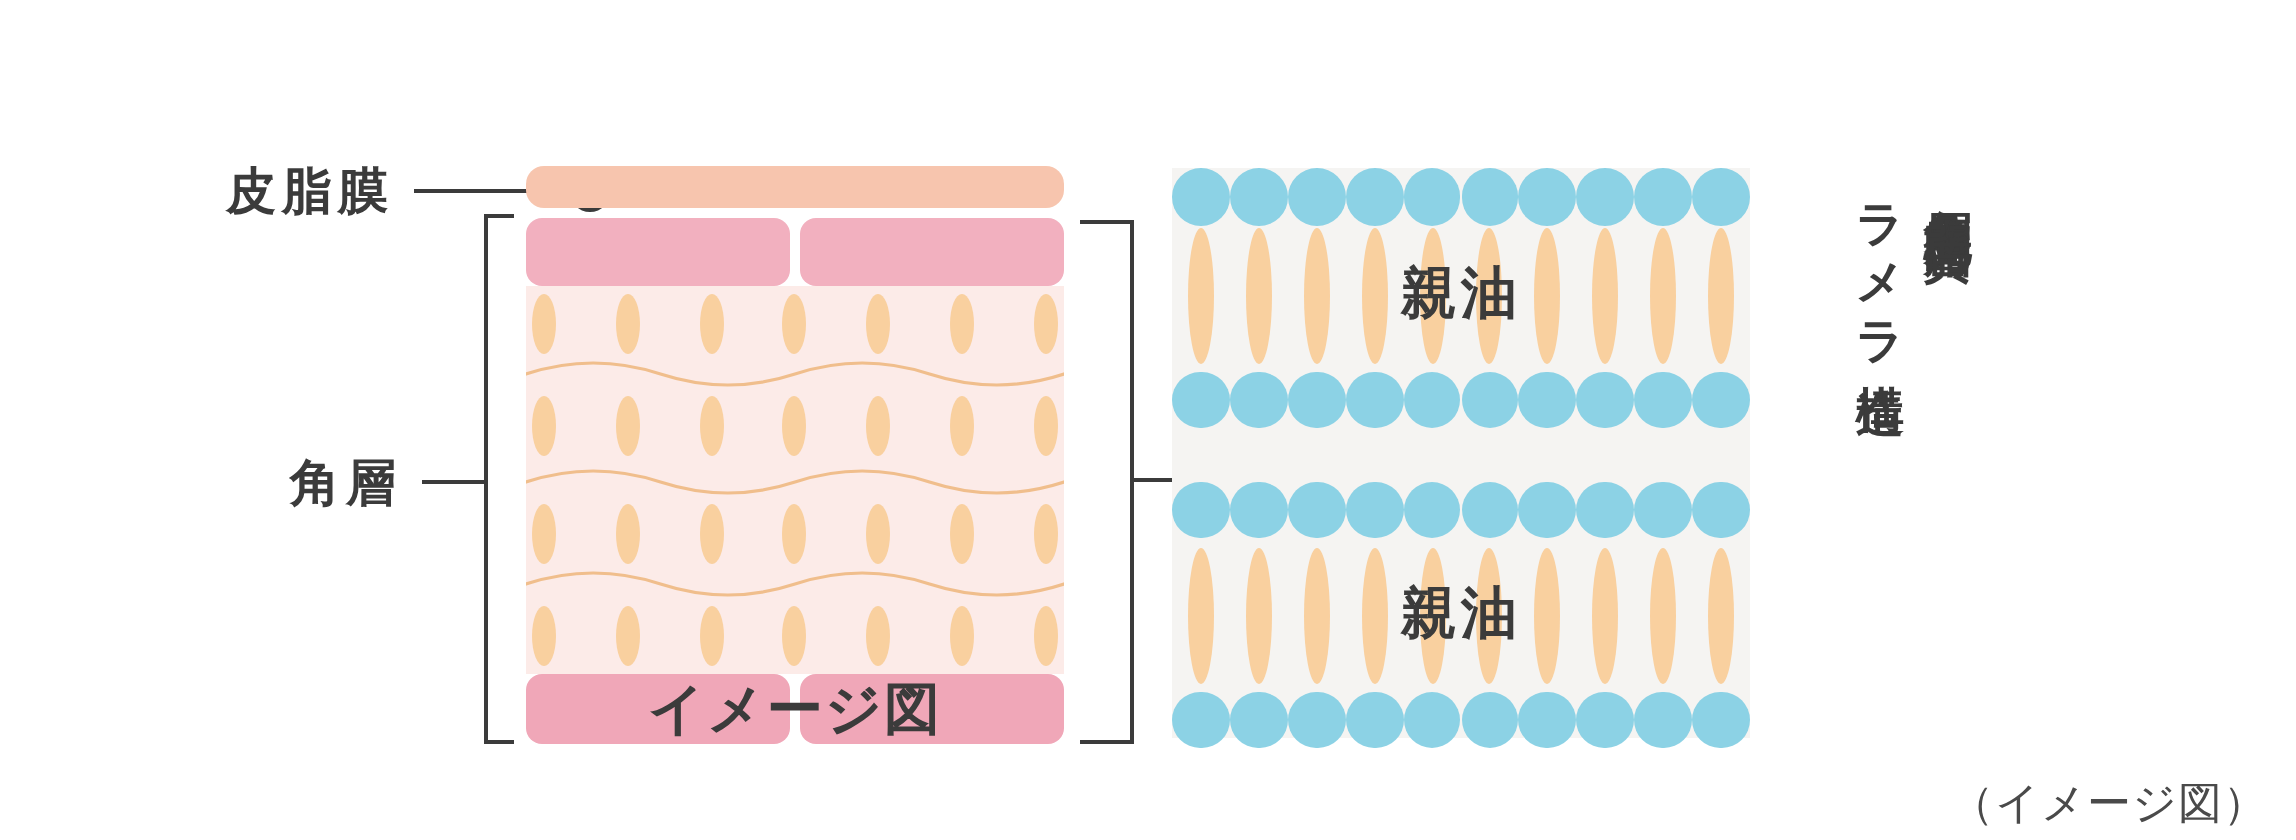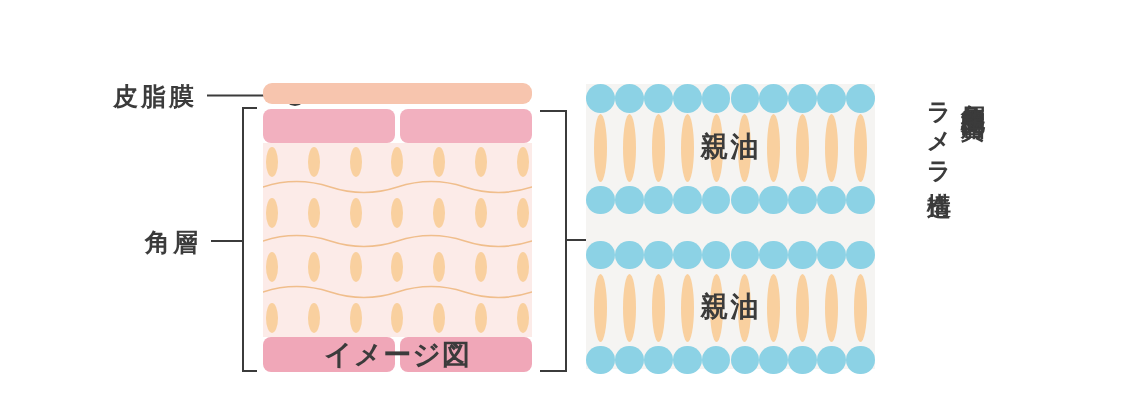--- a/index.html
+++ b/index.html
@@ -180,13 +180,14 @@
       <div class="lamellar-oval" style="left: 210.25px; top: 190px;"></div>
       <div class="lamellar-oval" style="left: 239.15px; top: 190px;"></div>
       <div class="lamellar-oval" style="left: 268.05px; top: 190px;"></div>
     </div>
 
   <div class="side-title">
     <div>角層細胞間脂質</div>
     <div>ラメラ構造</div>
   </div>
 
+  <div class="footnote">（イメージ図）</div>
 </div>
 
 </body></html>

